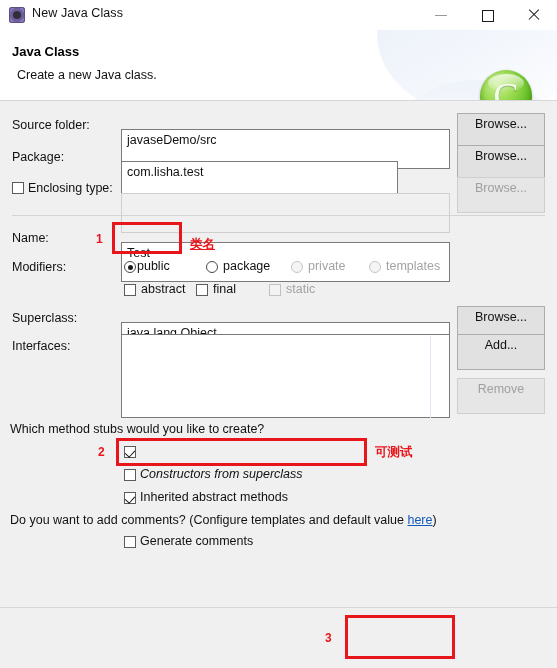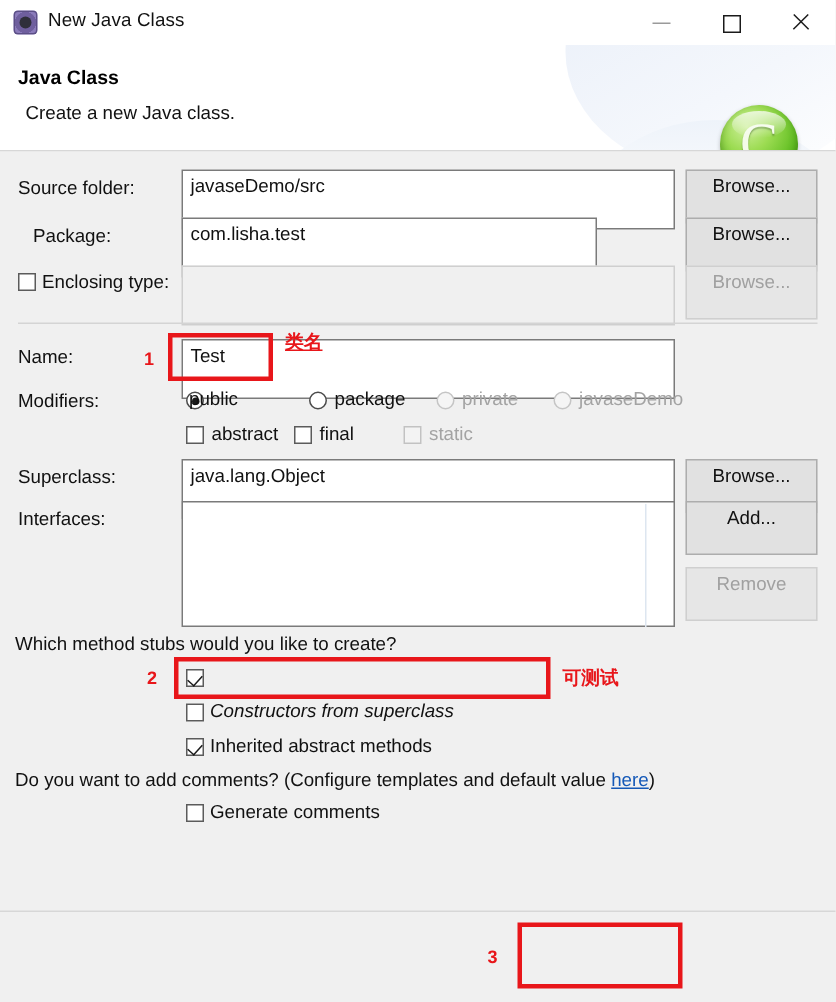--- a/index.html
+++ b/index.html
@@ -74,21 +74,21 @@
   }
   #banner-rule{position:absolute;left:0;top:100px;width:557px;height:1px;background:#d7d7d7;}
 
   
   #content{position:absolute;left:0;top:101px;width:557px;height:494px;background:#f0f0f0;}
   .lbl{position:absolute;font-size:12.5px;color:#111;}
   .field{
     position:absolute;box-sizing:border-box;height:40px;
     background:#fff;border:1px solid #7a7a7a;
     font-family:"Liberation Sans","DejaVu Sans",sans-serif;
-    font-size:12.5px;color:#111;padding:0 2px 16px 5px;line-height:20px;
+    font-size:12.5px;color:#111;padding:0 2px 16px 5px;line-height:20px;margin-top:16px;
   }
   .field.disabled{background:#f0f0f0;border:1px solid #cfcfcf;color:#9a9a9a;}
   .btn{
     position:absolute;box-sizing:border-box;height:36px;width:88px;
     background:#e1e1e1;border:1px solid #adadad;
     font-family:"Liberation Sans","DejaVu Sans",sans-serif;
     font-size:12.5px;color:#111;text-align:center;line-height:21px;cursor:default;
   }
   .btn.disabled{color:#a0a0a0;background:#e6e6e6;border-color:#cfcfcf;}
 
@@ -157,47 +157,47 @@
   </div>
 </div>
 <div id="banner-rule"></div>
 
 <div id="content">
 
   <div class="lbl" style="left:12px;top:17px;">Source folder:</div>
   <div class="field" style="left:121px;top:12px;width:329px;">javaseDemo/src</div>
   <div class="btn" style="left:457px;top:12px;">Browse...</div>
 
-  <div class="lbl" style="left:12px;top:49px;margin-left:10px;">Package:</div>
+  <div class="lbl" style="left:12px;top:49px;">Package:</div>
   <div class="field" style="left:121px;top:44px;width:277px;">com.lisha.test</div>
   <div class="btn" style="left:457px;top:44px;">Browse...</div>
 
   <div class="cbx" style="left:12px;top:81px;"></div>
   <div class="lbl" style="left:28px;top:80px;">Enclosing type:</div>
   <div class="field disabled" style="left:121px;top:76px;width:329px;"></div>
   <div class="btn disabled" style="left:457px;top:76px;">Browse...</div>
 
   <div id="sep1"></div>
 
   <div class="lbl" style="left:12px;top:130px;">Name:</div>
   <div class="field" style="left:121px;top:125px;width:329px;">Test</div>
 
   <div class="lbl" style="left:12px;top:159px;">Modifiers:</div>
 
   <div class="rdo checked" style="left:124px;top:160px;"></div>
-  <div class="ctext" style="left:126px;top:158px;">public</div>
+  <div class="ctext" style="left:137px;top:158px;">public</div>
 
   <div class="rdo" style="left:206px;top:160px;"></div>
   <div class="ctext" style="left:223px;top:158px;">package</div>
 
   <div class="rdo disabled" style="left:291px;top:160px;"></div>
   <div class="ctext disabled" style="left:308px;top:158px;">private</div>
 
   <div class="rdo disabled" style="left:369px;top:160px;"></div>
-  <div class="ctext disabled" style="left:386px;top:158px;">javaseDemo</div>
+  <div class="ctext disabled" style="left:386px;top:158px;">templates</div>
 
   <div class="cbx" style="left:124px;top:183px;"></div>
   <div class="ctext" style="left:141px;top:181px;">abstract</div>
 
   <div class="cbx" style="left:196px;top:183px;"></div>
   <div class="ctext" style="left:213px;top:181px;">final</div>
 
   <div class="cbx disabled" style="left:269px;top:183px;"></div>
   <div class="ctext disabled" style="left:286px;top:181px;">static</div>
 
@@ -233,20 +233,20 @@
 
 <div id="footer-rule"></div>
 <div id="footer">
   
   
   
 </div>
 
 <div class="anno-box" style="left:112px;top:222px;width:70px;height:32px;"></div>
 <div class="anno-num" style="left:96px;top:232px;">1</div>
-<div class="anno-cn" style="left:190px;top:220px;text-decoration:underline;">类名</div>
+<div class="anno-cn" style="left:190px;top:236px;text-decoration:underline;">类名</div>
 
 <div class="anno-box" style="left:116px;top:438px;width:251px;height:28px;"></div>
 <div class="anno-num" style="left:98px;top:445px;">2</div>
 <div class="anno-cn" style="left:375px;top:444px;">可测试</div>
 
 <div class="anno-box" style="left:345px;top:615px;width:110px;height:44px;"></div>
 <div class="anno-num" style="left:325px;top:631px;">3</div>
 
 </body></html>

